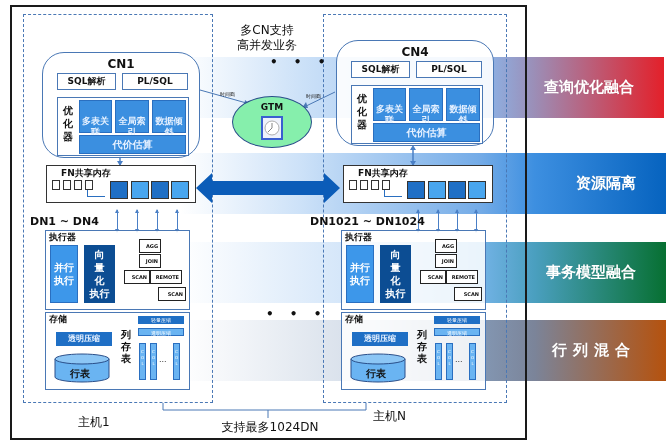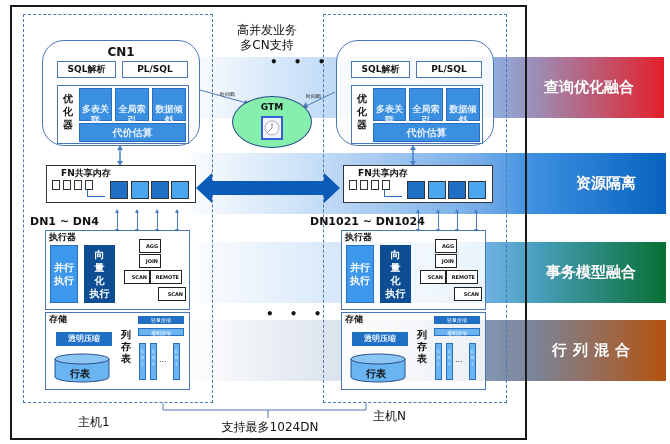--- a/index.html
+++ b/index.html
@@ -112,22 +112,22 @@
 
   <line x1="120" y1="147" x2="120" y2="165" stroke="#4a7fc5" stroke-width="1.5"></line>
   <polygon points="120,145 117,150 123,150" fill="#4a7fc5"></polygon>
   <polygon points="120,166 117,161 123,161" fill="#4a7fc5"></polygon>
   <line x1="413" y1="147" x2="413" y2="165" stroke="#4a7fc5" stroke-width="1.5"></line>
   <polygon points="413,145 410,150 416,150" fill="#4a7fc5"></polygon>
   <polygon points="413,166 410,161 416,161" fill="#4a7fc5"></polygon>
 </svg>
 
 <div class="ctext" style="left:222px;top:23px;width:90px;">
+  <div>多CN支持</div>
   <div>高并发业务</div>
-  <div>多CN支持</div>
 </div>
 <div class="dots" style="left:270px;top:55px;">• • •</div>
 
 <div id="gtm">
   <div style="position:absolute;left:0;right:0;top:5px;text-align:center;font-size:9px;font-weight:bold;">GTM</div>
   <div style="position:absolute;left:28px;top:19px;width:22px;height:24px;border:2px solid #3a5fd0;background:#eef2fb;">
     <svg width="18" height="20" viewBox="0 0 18 20">
         <circle cx="9" cy="10" r="7" fill="#fff" stroke="#999" stroke-width="0.8"></circle>
         <line x1="9" y1="10" x2="9" y2="5" stroke="#666" stroke-width="0.8"></line>
         <line x1="9" y1="10" x2="5" y2="14" stroke="#666" stroke-width="0.8"></line>
@@ -142,21 +142,21 @@
 </svg>
 
 <div class="ctext" style="left:228px;top:266px;width:80px;">
 </div>
 <div class="dots" style="left:266px;top:307px;">• • •</div>
 
 <div class="ctext" style="left:205px;top:420px;width:130px;">支持最多1024DN</div>
 <div class="hostlabel" style="left:78px;top:414px;">主机1</div>
 <div class="hostlabel" style="left:373px;top:408px;">主机N</div>
 
-<div class="cn" style="left:42px;top:40px;width:158px;height:106px;">
+<div class="cn" style="left:42px;top:52px;width:158px;height:106px;">
   <div class="cn-title">CN1</div>
   <div class="sqlbox" style="left:14px;top:20px;width:59px;">SQL解析</div>
   <div class="sqlbox" style="left:79px;top:20px;width:66px;">PL/SQL</div>
   <div class="optbox" style="left:14px;top:44px;width:132px;height:59px;">
     <div class="opt-label">优<br>化<br>器</div>
     <div class="opt-item" style="left:21px;top:2px;width:33px;height:33px;">多表关<br>联</div>
     <div class="opt-item" style="left:57px;top:2px;width:34px;height:33px;">全局索<br>引</div>
     <div class="opt-item" style="left:94px;top:2px;width:34px;height:33px;">数据倾<br>斜</div>
     <div class="opt-cost" style="left:21px;top:37px;width:107px;height:19px;">代价估算</div>
   </div>
@@ -204,20 +204,21 @@
   <div class="col-label" style="left:75px;top:16px;">列<br>存<br>表</div>
   <div class="small-bar dark" style="left:92px;top:3px;width:46px;">轻量压缩</div>
   <div class="small-bar light" style="left:92px;top:15px;width:46px;">透明压缩</div>
   <div class="col" style="left:93px;top:30px;">C<br>O<br>L</div>
   <div class="col" style="left:104px;top:30px;">C<br>O<br>L</div>
   <div class="ellipsis-s" style="left:113px;top:42px;">...</div>
   <div class="col" style="left:127px;top:30px;">C<br>O<br>L</div>
 </div>
 
 <div class="cn" style="left:336px;top:40px;width:158px;height:106px;">
+  <div class="cn-title">CN4</div>
   <div class="sqlbox" style="left:14px;top:20px;width:59px;">SQL解析</div>
   <div class="sqlbox" style="left:79px;top:20px;width:66px;">PL/SQL</div>
   <div class="optbox" style="left:14px;top:44px;width:132px;height:59px;">
     <div class="opt-label">优<br>化<br>器</div>
     <div class="opt-item" style="left:21px;top:2px;width:33px;height:33px;">多表关<br>联</div>
     <div class="opt-item" style="left:57px;top:2px;width:34px;height:33px;">全局索<br>引</div>
     <div class="opt-item" style="left:94px;top:2px;width:34px;height:33px;">数据倾<br>斜</div>
     <div class="opt-cost" style="left:21px;top:37px;width:107px;height:19px;">代价估算</div>
   </div>
 </div>

